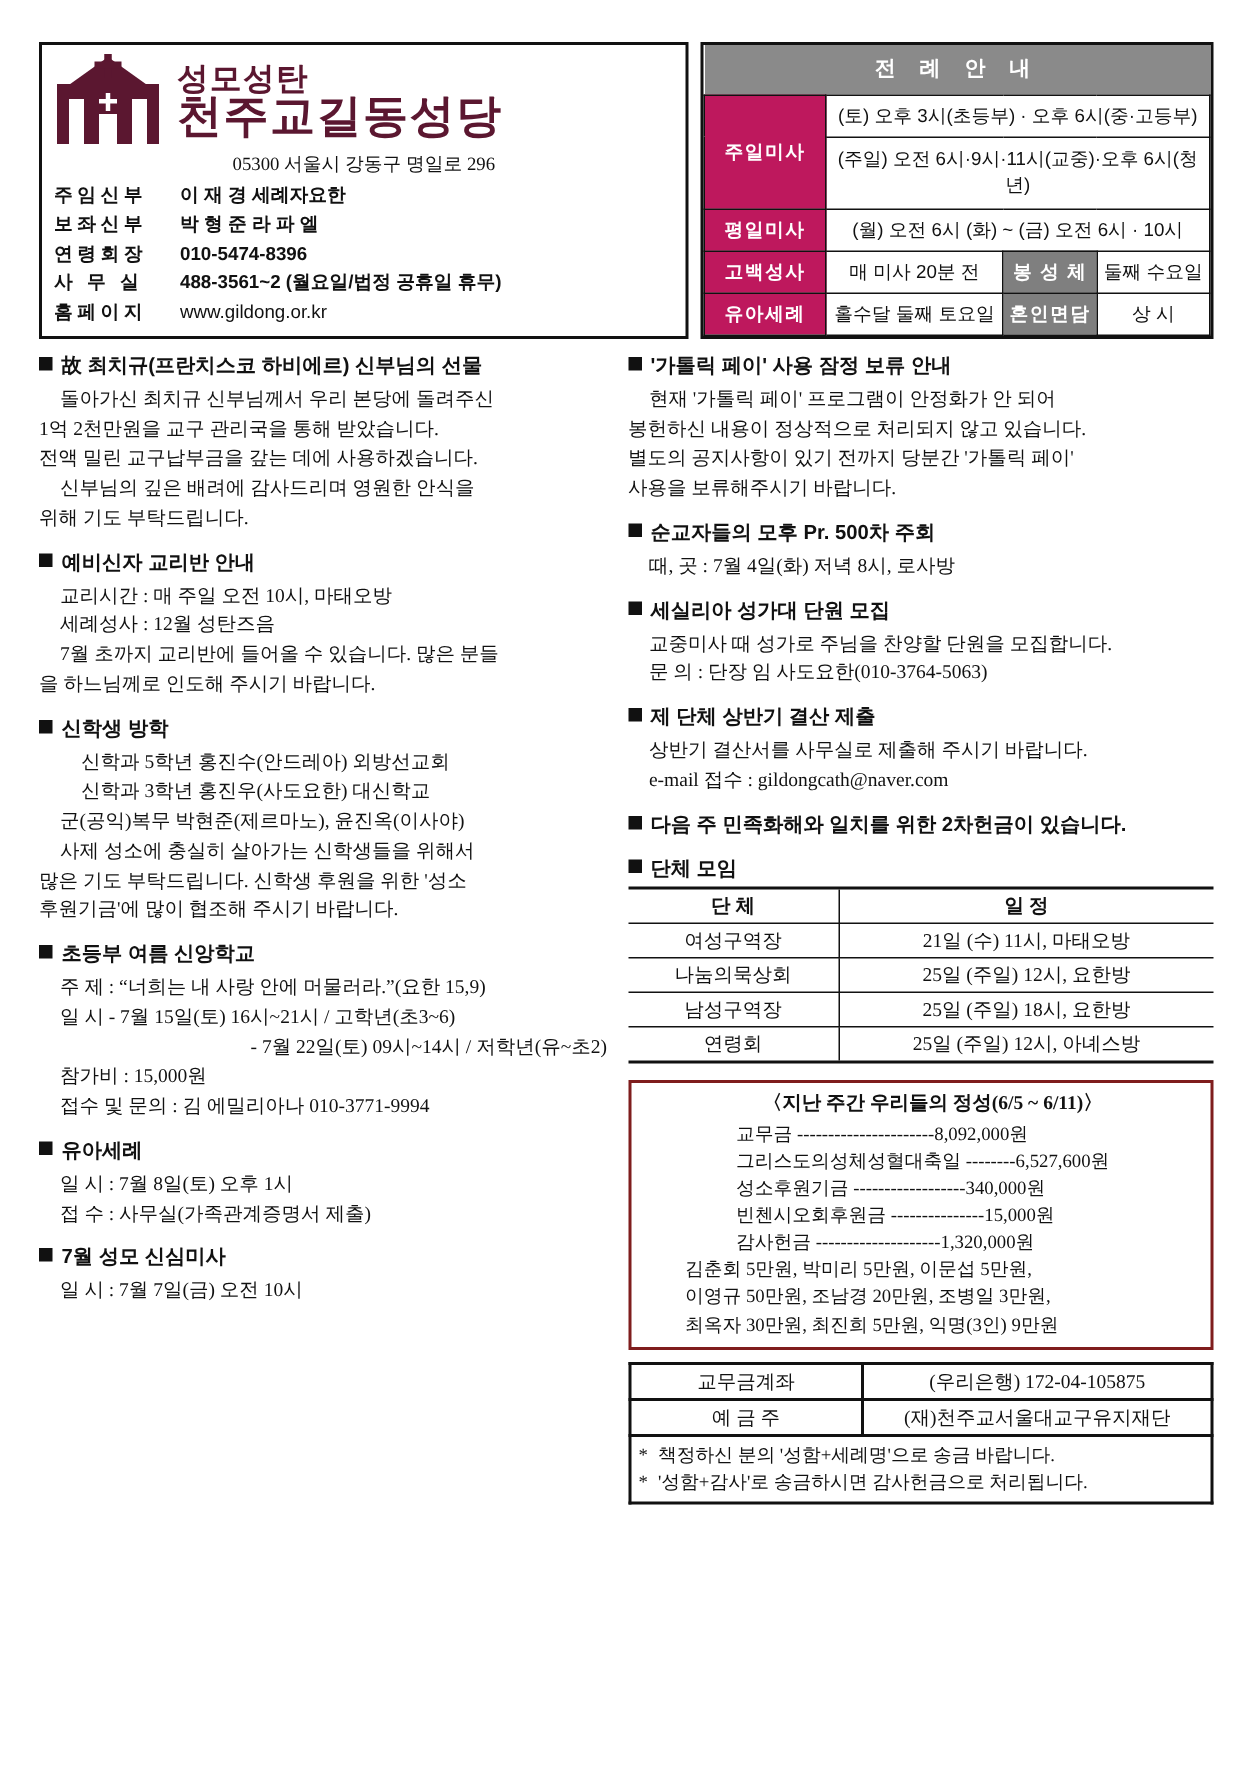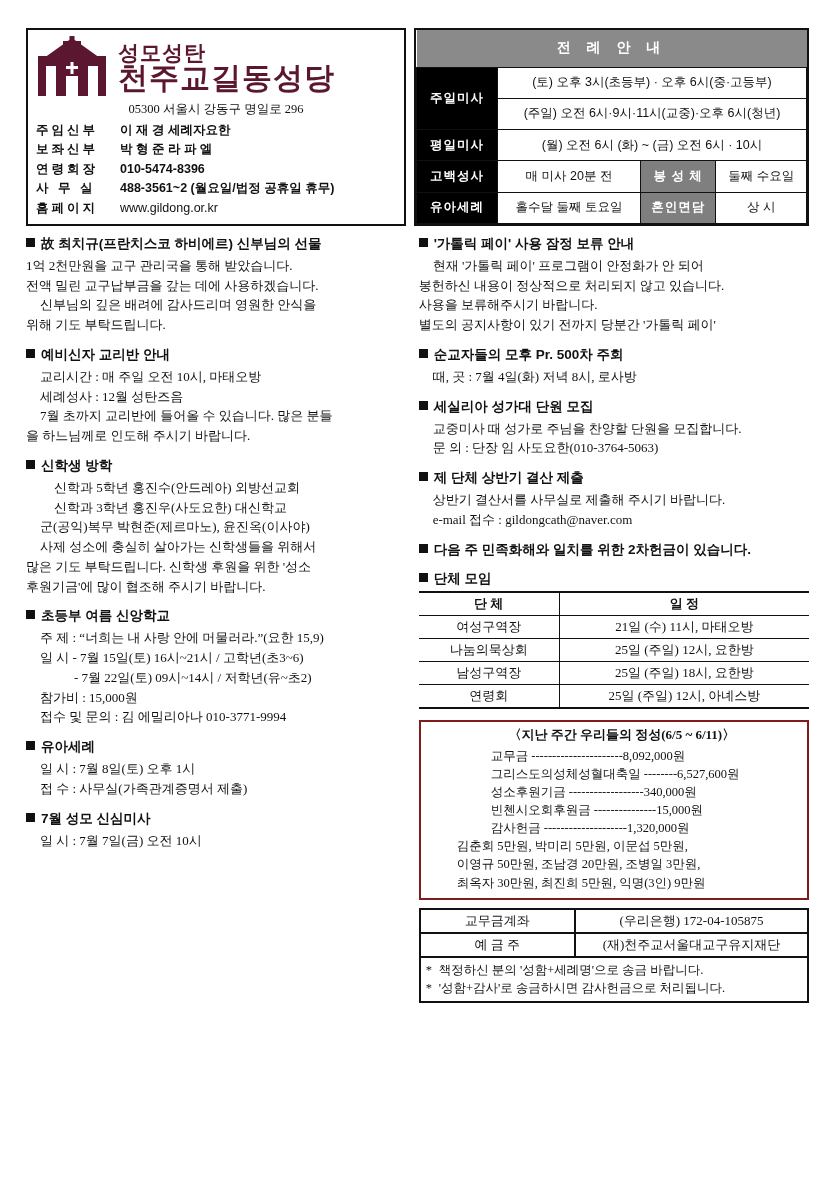--- a/index.html
+++ b/index.html
@@ -1,51 +1,51 @@
 <!DOCTYPE html>
 <html><head>
 <meta charset="utf-8">
 <style>
   html,body{margin:0;padding:0;background:#fff;}
   body{width:835px;height:1181px;font-family:"Liberation Serif",serif;color:#111;}
   .page{width:835px;height:1181px;position:relative;box-sizing:border-box;padding:28px 26px 10px 26px;}
 
   
   .header{display:flex;gap:8px;align-items:stretch;}
-  .hl{width:380px;border:2px solid #111;box-sizing:border-box;padding:6px 8px 6px 8px;}
+  .hl{width:433px;border:2px solid #111;box-sizing:border-box;padding:6px 8px 6px 8px;}
   .logo-row{display:flex;align-items:center;gap:10px;margin-bottom:2px;}
   .logo{width:72px;height:62px;position:relative;flex:0 0 auto;}
   .logo svg{display:block;}
   .parish{line-height:1.0;}
   .parish .l1{font-size:21px;font-weight:bold;color:#5b1730;letter-spacing:1px;font-family:"Liberation Sans",sans-serif;}
   .parish .l2{font-size:30px;font-weight:bold;color:#5b1730;letter-spacing:1px;font-family:"Liberation Sans",sans-serif;}
   .addr{text-align:center;font-size:12.5px;margin:3px 0 3px 0;font-family:Liberation Serif, serif;}
   .kv{font-size:12.5px;font-family:"Liberation Sans",sans-serif;font-weight:bold;line-height:1.55;display:flex;}
   .kv .k{width:84px;flex:0 0 84px;letter-spacing:3px;}
   .kv .v{font-weight:normal;}
   .kv .v.b{font-weight:bold;}
 
   .hr{flex:1;border:2px solid #111;box-sizing:border-box;}
   .hr table{border-collapse:collapse;width:100%;height:100%;font-size:12.5px;font-family:"Liberation Sans",sans-serif;}
   .hr th,.hr td{border:1px solid #111;text-align:center;padding:3px 2px;}
   .hr .title{background:#8a8a8a;color:#fff;font-size:14px;letter-spacing:6px;font-weight:bold;border:0;padding:5px 0;}
-  .hr .lbl{background:#000000;color:#fff;font-weight:bold;width:76px;letter-spacing:1px;}
+  .hr .lbl{background:#be185d;color:#fff;font-weight:bold;width:76px;letter-spacing:1px;}
   .hr .lbl2{background:#7f7f7f;color:#fff;font-weight:bold;letter-spacing:1px;}
 
   
   .cols{display:flex;gap:14px;margin-top:9px;}
   .col{width:388px;}
   .col.right{width:400px;}
   .sec{margin-bottom:11px;}
   .h{font-size:13.5px;font-weight:bold;font-family:"Liberation Sans",sans-serif;margin-bottom:3px;}
   .h .sq{display:inline-block;width:9px;height:9px;background:#111;margin-right:6px;vertical-align:1px;}
   p.t{font-size:13px;line-height:1.52;margin:0;text-indent:0;}
   .ind{padding-left:14px;}
   .ind2{padding-left:28px;}
-  .ind3{padding-left:48px;}
+  .ind3{padding-left:48px;text-align:right;}
 
   
   .gt{border-collapse:collapse;width:100%;font-size:13px;margin-top:3px;}
   .gt th,.gt td{border-top:1px solid #111;border-bottom:1px solid #111;padding:2px 4px;text-align:center;}
   .gt thead th{border-top:2px solid #111;border-bottom:1px solid #111;font-weight:bold;}
   .gt tbody tr:last-child td{border-bottom:2px solid #111;}
   .gt .c1{width:36%;border-right:1px solid #111;}
 
   
   .off{border:2px solid #7f1d1d;margin-top:8px;padding:4px 6px 6px 22px;}
@@ -144,20 +144,21 @@
         </table>
     </div>
   </div>
 
   <div class="cols">
 
     <div class="col">
 
       <div class="sec">
         <div class="h"><span class="sq"></span><span>故 최치규(프란치스코 하비에르) 신부님의 선물</span></div>
+        <p class="t ind">돌아가신 최치규 신부님께서 우리 본당에 돌려주신</p>
         <p class="t">1억 2천만원을 교구 관리국을 통해 받았습니다.</p>
         <p class="t">전액 밀린 교구납부금을 갚는 데에 사용하겠습니다.</p>
         <p class="t ind">신부님의 깊은 배려에 감사드리며 영원한 안식을</p>
         <p class="t">위해 기도 부탁드립니다.</p>
       </div>
 
       <div class="sec">
         <div class="h"><span class="sq"></span><span>예비신자 교리반 안내</span></div>
         <p class="t ind">교리시간 : 매 주일 오전 10시, 마태오방</p>
         <p class="t ind">세례성사 : 12월 성탄즈음</p>
@@ -196,22 +197,22 @@
       </div>
 
     </div>
 
     <div class="col right">
 
       <div class="sec">
         <div class="h"><span class="sq"></span><span>'가톨릭 페이' 사용 잠정 보류 안내</span></div>
         <p class="t ind">현재 '가톨릭 페이' 프로그램이 안정화가 안 되어</p>
         <p class="t">봉헌하신 내용이 정상적으로 처리되지 않고 있습니다.</p>
+        <p class="t">별도의 공지사항이 있기 전까지 당분간 '가톨릭 페이'</p>
         <p class="t">사용을 보류해주시기 바랍니다.</p>
-        <p class="t">별도의 공지사항이 있기 전까지 당분간 '가톨릭 페이'</p>
       </div>
 
       <div class="sec">
         <div class="h"><span class="sq"></span><span>순교자들의 모후 Pr. 500차 주회</span></div>
         <p class="t ind">때, 곳 : 7월 4일(화) 저녁 8시, 로사방</p>
       </div>
 
       <div class="sec">
         <div class="h"><span class="sq"></span><span>세실리아 성가대 단원 모집</span></div>
         <p class="t ind">교중미사 때 성가로 주님을 찬양할 단원을 모집합니다.</p>

